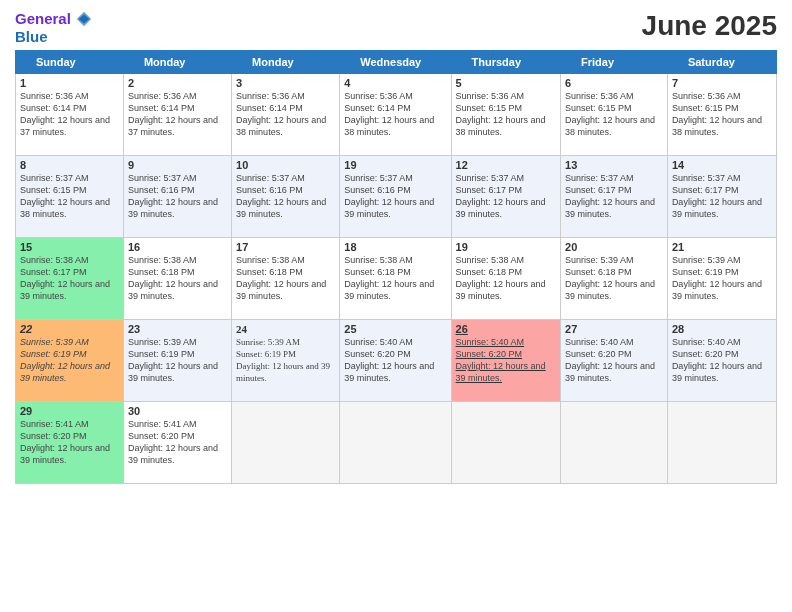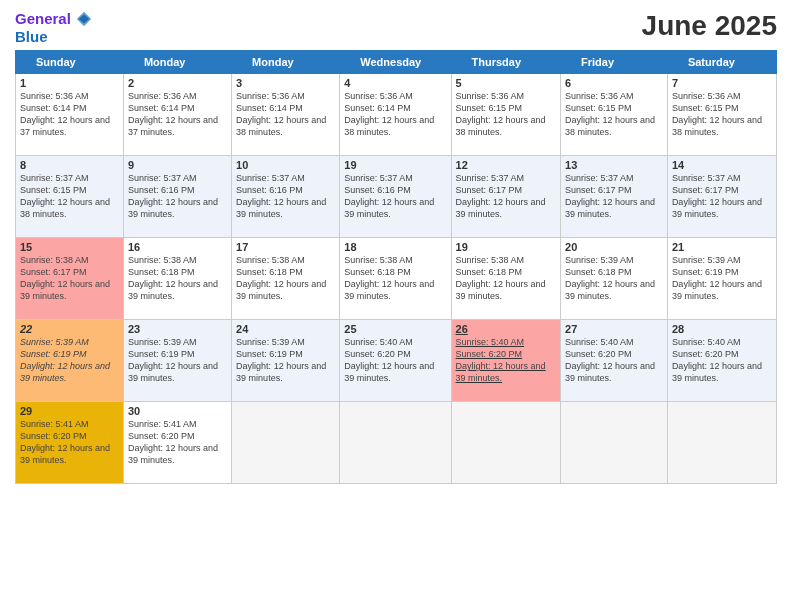--- a/index.html
+++ b/index.html
@@ -217,21 +217,21 @@
 Daylight: 12 hours and 39 minutes.</div>
           </td>
           <td style="background: rgb(238, 242, 250);">
             <span class="day-num">14</span>
             <div class="day-info" style="white-space: pre-line;">Sunrise: 5:37 AM
 Sunset: 6:17 PM
 Daylight: 12 hours and 39 minutes.</div>
           </td>
         </tr>
         <tr>
-          <td style="background: #fca5a5;">
+          <td style="background: #86efac;">
             <span class="day-num">15</span>
             <div class="day-info" style="white-space: pre-line;">Sunrise: 5:38 AM
 Sunset: 6:17 PM
 Daylight: 12 hours and 39 minutes.</div>
           </td>
           <td style="background: rgb(255, 255, 255);">
             <span class="day-num">16</span>
             <div class="day-info" style="white-space: pre-line;">Sunrise: 5:38 AM
 Sunset: 6:18 PM
 Daylight: 12 hours and 39 minutes.</div>
@@ -273,21 +273,21 @@
             <div class="day-info" style="white-space: pre-line;">Sunrise: 5:39 AM
 Sunset: 6:19 PM
 Daylight: 12 hours and 39 minutes.</div>
           </td>
           <td style="background: rgb(238, 242, 250);">
             <span class="day-num">23</span>
             <div class="day-info" style="white-space: pre-line;">Sunrise: 5:39 AM
 Sunset: 6:19 PM
 Daylight: 12 hours and 39 minutes.</div>
           </td>
-          <td style="background: rgb(238, 242, 250);">
+          <td style="background: rgb(238, 242, 250); font-family: Liberation Serif, serif;">
             <span class="day-num">24</span>
             <div class="day-info" style="white-space: pre-line;">Sunrise: 5:39 AM
 Sunset: 6:19 PM
 Daylight: 12 hours and 39 minutes.</div>
           </td>
           <td style="background: rgb(238, 242, 250);">
             <span class="day-num">25</span>
             <div class="day-info" style="white-space: pre-line;">Sunrise: 5:40 AM
 Sunset: 6:20 PM
 Daylight: 12 hours and 39 minutes.</div>
@@ -305,21 +305,21 @@
 Daylight: 12 hours and 39 minutes.</div>
           </td>
           <td style="background: rgb(238, 242, 250);">
             <span class="day-num">28</span>
             <div class="day-info" style="white-space: pre-line;">Sunrise: 5:40 AM
 Sunset: 6:20 PM
 Daylight: 12 hours and 39 minutes.</div>
           </td>
         </tr>
         <tr>
-          <td style="background: #eab308;">
+          <td style="background: #86efac;">
             <span class="day-num">29</span>
             <div class="day-info" style="white-space: pre-line;">Sunrise: 5:41 AM
 Sunset: 6:20 PM
 Daylight: 12 hours and 39 minutes.</div>
           </td>
           <td style="background: rgb(255, 255, 255);">
             <span class="day-num">30</span>
             <div class="day-info" style="white-space: pre-line;">Sunrise: 5:41 AM
 Sunset: 6:20 PM
 Daylight: 12 hours and 39 minutes.</div>

